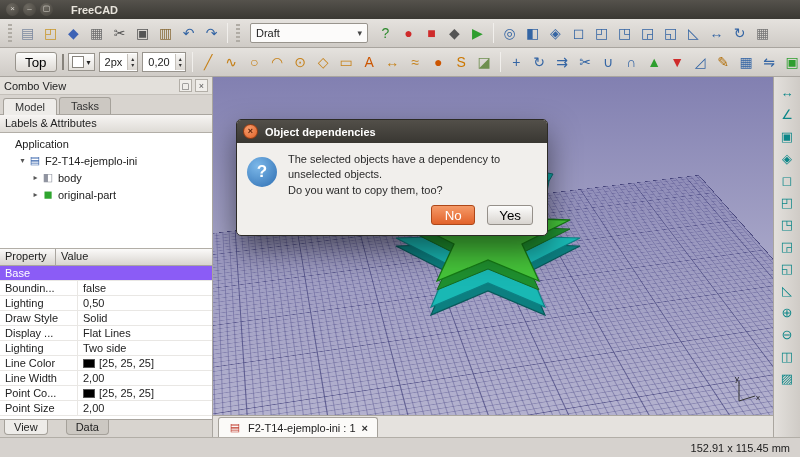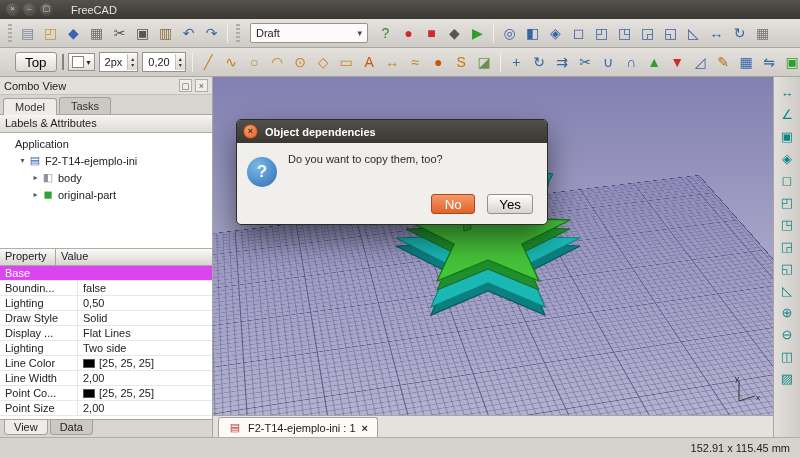--- a/index.html
+++ b/index.html
@@ -4,21 +4,21 @@
 <style>
   * { box-sizing: border-box; margin: 0; padding: 0; }
   html,body { width:800px; height:457px; overflow:hidden; }
   body { font-family:"Liberation Sans", sans-serif; font-size:11px; color:#222; background:#d6d2ce; }
   .app { width:800px; height:457px; display:flex; flex-direction:column; }
 
   
   .titlebar { height:19px; background:linear-gradient(#55524c,#3a3833); display:flex; align-items:center; padding:0 6px; flex:none; }
   .win-controls { display:flex; gap:4px; }
   .win-btn { width:13px; height:13px; border-radius:50%; background:radial-gradient(circle at 35% 30%,#6d6961,#44413b); color:#cfcbc3; font-size:8px; line-height:12px; text-align:center; cursor:default; }
-  .win-title { color:#e8e4dc; font-weight:normal; margin-left:18px; }
+  .win-title { color:#e8e4dc; font-weight:bold; margin-left:18px; }
 
   
   .toolbar { height:29px; background:linear-gradient(#e5e2de,#cfcbc6); border-bottom:1px solid #a9a59f; display:flex; align-items:center; padding:0 4px; flex:none; }
   .grip { width:4px; height:18px; margin:0 4px; background:repeating-linear-gradient(0deg,#b0aca5 0 2px,transparent 2px 4px); }
   .sep { width:1px; height:20px; background:#b0aca5; border-right:1px solid #f1efec; margin:0 4px; }
   .tb-group { display:flex; align-items:center; }
   .tb-icon { width:21px; height:21px; display:inline-flex; align-items:center; justify-content:center; font-size:14px; margin:0 1px; border-radius:3px; cursor:default; }
   .combo { display:flex; align-items:center; justify-content:space-between; background:#fcfbfa; border:1px solid #98948d; border-radius:2px; height:20px; min-width:118px; padding:0 5px; margin:0 6px; }
   .combo .caret { color:#444; font-size:9px; margin-left:8px; }
   .btn-top { height:20px; border:1px solid #98948d; border-radius:3px; background:linear-gradient(#fdfdfc,#ddd9d4); padding:0 9px; display:flex; align-items:center; margin:0 3px; }
@@ -42,25 +42,25 @@
   .tree-row { display:flex; align-items:center; height:17px; white-space:nowrap; }
   .exp { width:11px; font-size:8px; color:#555; text-align:center; flex:none; }
   .t-icon { width:14px; font-size:11px; text-align:center; margin-right:3px; flex:none; }
   .props { flex:1; display:flex; flex-direction:column; background:#fff; overflow:hidden; }
   .props-head { display:flex; height:17px; flex:none; background:linear-gradient(#fbfaf9,#d8d4cf); border-bottom:1px solid #a9a59f; }
   .props-head div { padding:1px 5px; }
   .ph-name { width:56px; border-right:1px solid #a9a59f; }
   .prop-row { display:flex; height:15px; border-bottom:1px solid #e9e7e4; align-items:center; }
   .prop-name { width:78px; padding:0 5px; border-right:1px solid #e9e7e4; overflow:hidden; white-space:nowrap; height:100%; display:flex; align-items:center; }
   .prop-value { flex:1; padding:0 5px; display:flex; align-items:center; gap:4px; overflow:hidden; white-space:nowrap; }
-  .prop-header-row { background:#d946ef; color:#fff; }
+  .prop-header-row { background:#8b5cf6; color:#fff; }
   .prop-header-row .prop-name { border-right:none; }
   .swatch-sm { width:12px; height:9px; display:inline-block; border:1px solid #555; flex:none; }
   .tabs-bottom { height:18px; flex:none; display:flex; align-items:flex-start; background:#d8d4cf; border-top:1px solid #a9a59f; padding:0 4px; }
-  .btab { padding:1px 9px; border:1px solid #a5a19a; border-top:none; border-radius:0 0 4px 4px; margin-right:2px; background:#ccc8c2; cursor:default; }
+  .btab { padding:1px 9px; border:1px solid #a5a19a; border-top:none; border-radius:0 0 4px 4px; margin-right:18px; background:#ccc8c2; cursor:default; }
   .btab.active { background:#eeece9; }
 
   
   .center { flex:1; display:flex; flex-direction:column; min-width:0; }
   .viewport { position:relative; flex:1; overflow:hidden; background:linear-gradient(#8280b1,#c7c6db); }
   .grid3d { position:absolute; left:-35px; top:-15px; width:650px; height:540px;
     background-color:rgba(122,120,172,.25);
     background-image:
       repeating-linear-gradient(0deg, rgba(72,70,132,.40) 0 1px, transparent 1px 7px),
       repeating-linear-gradient(90deg, rgba(72,70,132,.40) 0 1px, transparent 1px 7px),
@@ -338,20 +338,21 @@
         </svg>
 
         <div class="dialog">
           <div class="dlg-title">
             <span class="dlg-close">×</span>
             <span class="dlg-title-text">Object dependencies</span>
           </div>
           <div class="dlg-body">
             <div class="help-badge">?</div>
             <div class="dlg-msg">
+              <div>The selected objects have a dependency to unselected objects.</div>
               <div>Do you want to copy them, too?</div>
             </div>
           </div>
           <div class="dlg-buttons">
             <button class="btn primary">No</button>
             <button class="btn">Yes</button>
           </div>
         </div>
       </div>
 

